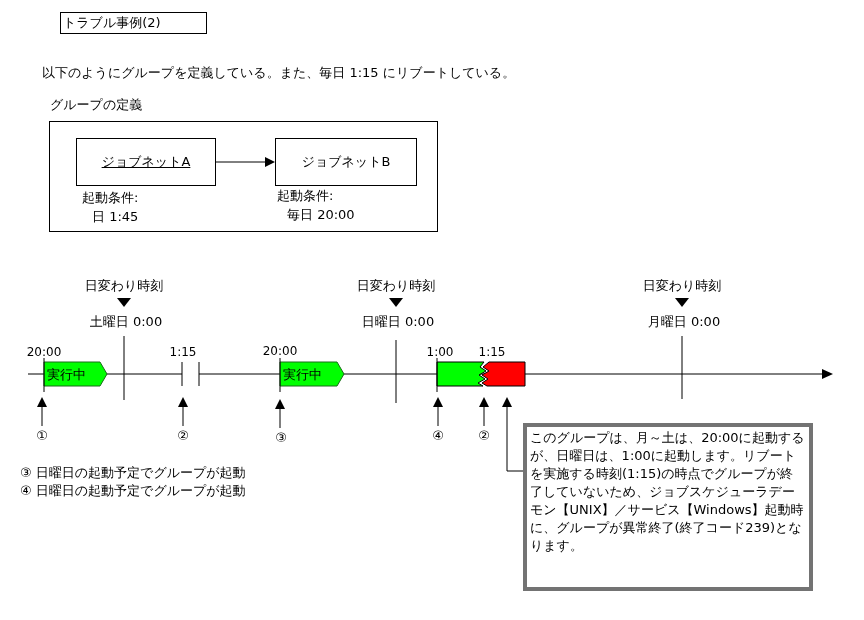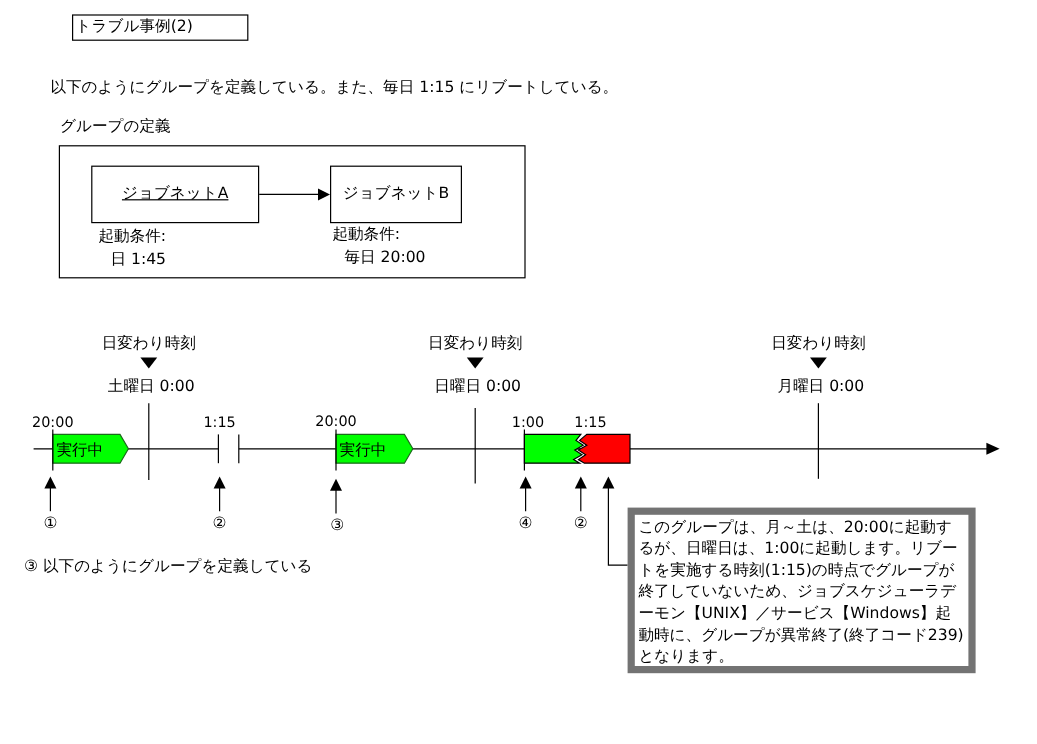--- a/index.html
+++ b/index.html
@@ -6,26 +6,26 @@
   body { width: 864px; height: 620px; position: relative; overflow: hidden;
          font-family: "DejaVu Sans", sans-serif; font-size: 13px; color: #000; }
   .abs { position: absolute; white-space: nowrap; }
   .title-box { left: 20px; top: 12px; width: 144px; height: 20px; border: 1px solid #000;
                line-height: 20px; padding-left: 2px; box-sizing: border-box; width: 147px; height: 22px; margin-left: 40px; }
   .intro { left: 42px; top: 40px; margin-top: 24px; }
   .group-label { left: 50px; top: 96px; text-align: center; }
   .group-frame { left: 49px; top: 121px; width: 389px; height: 111px; border: 1px solid #000; box-sizing: border-box; }
   .jobnet { border: 1px solid #000; box-sizing: border-box; text-align: center; line-height: 46px; }
   .jobnet-a { left: 76px; top: 138px; width: 140px; height: 48px; text-decoration: underline; }
-  .jobnet-b { left: 275px; top: 138px; width: 110px; height: 48px; }
+  .jobnet-b { left: 275px; top: 138px; width: 142px; height: 48px; }
   .cond { line-height: 19px; }
   .cond-a { left: 82px; top: 188px; }
   .cond-b { left: 277px; top: 186px; }
   .legend { left: 20px; top: 464px; line-height: 18px; }
-  .note { left: 523px; top: 423px; width: 290px; height: 138px; border: 6px solid #737373; box-sizing: border-box;
+  .note { left: 523px; top: 423px; width: 290px; height: 168px; border: 4px solid #737373; box-sizing: border-box;
           padding: 2px 3px; line-height: 18px; white-space: normal; font-size: 13px; }
   .note p { margin: 0; }
   svg text { font-family: "DejaVu Sans", sans-serif; }
 </style>
 </head>
 <body>
 
 <div class="abs title-box">トラブル事例(2)</div>
 <div class="abs intro">以下のようにグループを定義している。また、毎日 1:15 にリブートしている。</div>
 
@@ -116,18 +116,19 @@
 <div class="abs cond cond-a">
   <div>起動条件:</div>
   <div style="padding-left:10px">日 1:45</div>
 </div>
 <div class="abs cond cond-b">
   <div>起動条件:</div>
   <div style="padding-left:10px">毎日 20:00</div>
 </div>
 
 <div class="abs legend">
-  <div>③ 以下のようにグループを定義している</div>
+  <div>③ 日曜日の起動予定でグループが起動</div>
+  <div>④ 日曜日の起動予定でグループが起動</div>
 </div>
 
 <div class="abs note">
   <p>このグループは、月～土は、20:00に起動するが、日曜日は、1:00に起動します。リブートを実施する時刻(1:15)の時点でグループが終了していないため、ジョブスケジューラデーモン【UNIX】／サービス【Windows】起動時に、グループが異常終了(終了コード239)となります。</p>
 </div>
 
 </body></html>

